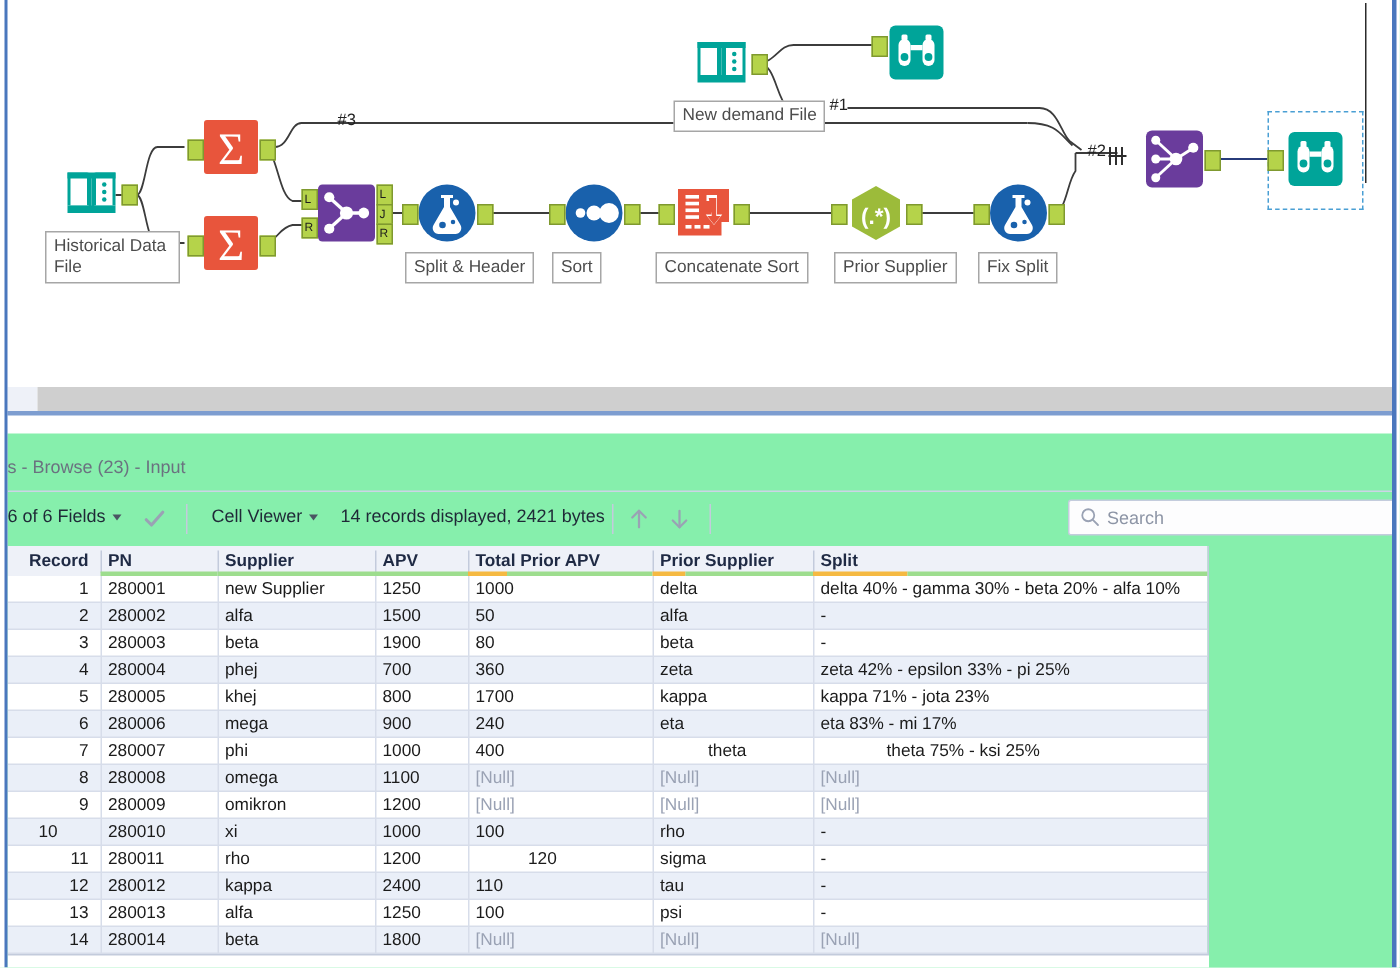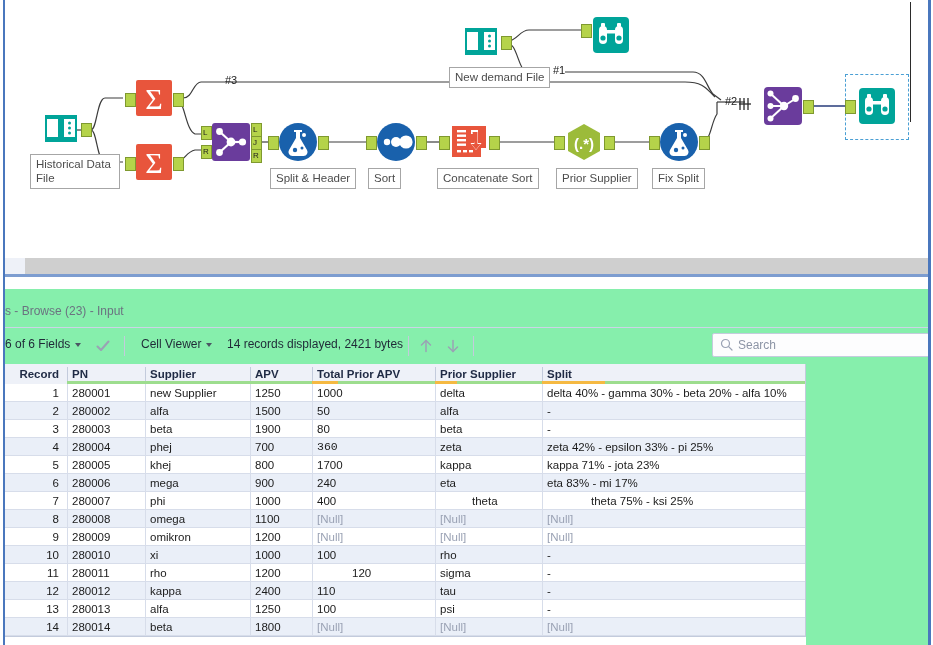--- a/index.html
+++ b/index.html
@@ -458,21 +458,21 @@
           <div class="rowline" style="width: 800px;"></div>
         </div>
         <div class="grid-row alt">
           <div class="cell num" style="left: 0px; width: 62px;">4</div>
           <div class="cell" style="left: 62px; width: 78px;">280004</div>
           <div class="cellsep" style="left: 62px;"></div>
           <div class="cell" style="left: 140px; width: 105px;">phej</div>
           <div class="cellsep" style="left: 140px;"></div>
           <div class="cell" style="left: 245px; width: 62px;">700</div>
           <div class="cellsep" style="left: 245px;"></div>
-          <div class="cell" style="left: 307px; width: 123px; font-family: Liberation Mono, monospace;">360</div>
+          <div class="cell" style="left: 307px; width: 123px;">360</div>
           <div class="cellsep" style="left: 307px;"></div>
           <div class="cell" style="left: 430px; width: 107px;">zeta</div>
           <div class="cellsep" style="left: 430px;"></div>
           <div class="cell" style="left: 537px; width: 263px;">zeta 42% - epsilon 33% - pi 25%</div>
           <div class="cellsep" style="left: 537px;"></div>
           <div class="rowline" style="width: 800px;"></div>
         </div>
         <div class="grid-row white">
           <div class="cell num" style="left: 0px; width: 62px;">5</div>
           <div class="cell" style="left: 62px; width: 78px;">280005</div>
@@ -547,21 +547,21 @@
           <div class="cellsep" style="left: 245px;"></div>
           <div class="cell null" style="left: 307px; width: 123px;">[Null]</div>
           <div class="cellsep" style="left: 307px;"></div>
           <div class="cell null" style="left: 430px; width: 107px;">[Null]</div>
           <div class="cellsep" style="left: 430px;"></div>
           <div class="cell null" style="left: 537px; width: 263px;">[Null]</div>
           <div class="cellsep" style="left: 537px;"></div>
           <div class="rowline" style="width: 800px;"></div>
         </div>
         <div class="grid-row alt">
-          <div class="cell num" style="left: 0px; width: 62px;">10</div>
+          <div class="cell num" style="left: 0px; width: 62px; text-align: center;">10</div>
           <div class="cell" style="left: 62px; width: 78px;">280010</div>
           <div class="cellsep" style="left: 62px;"></div>
           <div class="cell" style="left: 140px; width: 105px;">xi</div>
           <div class="cellsep" style="left: 140px;"></div>
           <div class="cell" style="left: 245px; width: 62px;">1000</div>
           <div class="cellsep" style="left: 245px;"></div>
           <div class="cell" style="left: 307px; width: 123px;">100</div>
           <div class="cellsep" style="left: 307px;"></div>
           <div class="cell" style="left: 430px; width: 107px;">rho</div>
           <div class="cellsep" style="left: 430px;"></div>

